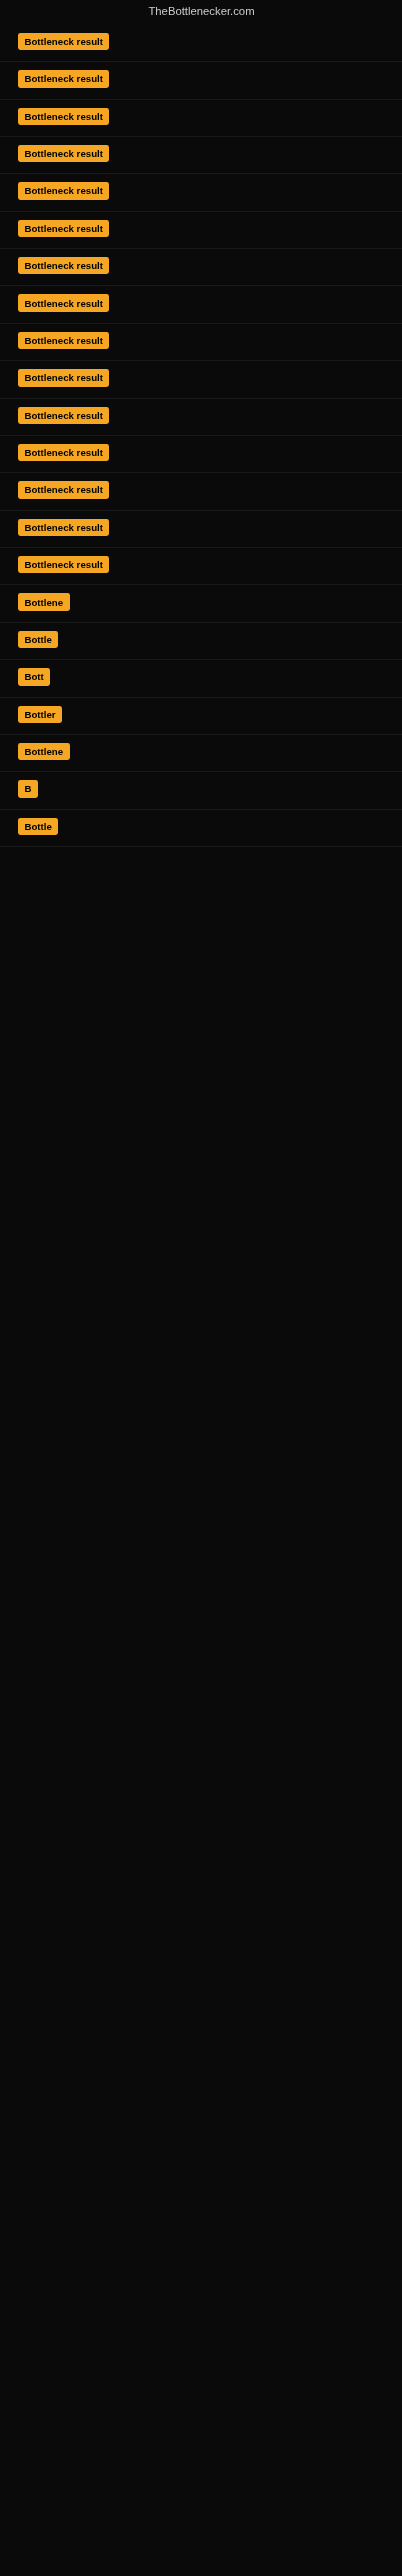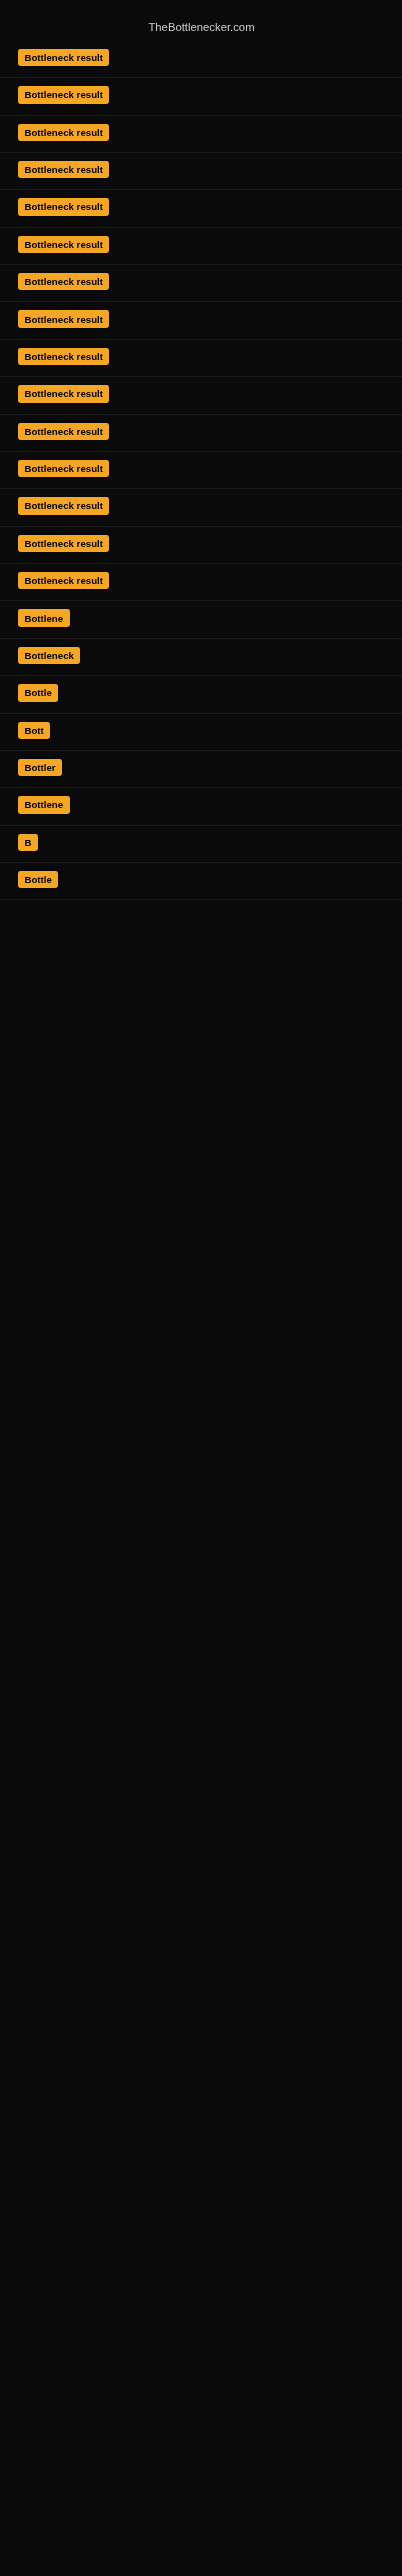--- a/index.html
+++ b/index.html
@@ -14,21 +14,20 @@
       background-color: #0a0a0a;
       font-family: Arial, sans-serif;
       position: relative;
     }
 
     .site-title {
       text-align: center;
       color: #cccccc;
       font-size: 11.3px;
       padding: 4.8px 0 8px 0;
-      margin-top: 16px;
     }
 
     .bottleneck-badge {
       display: inline-block;
       background-color: #f5a623;
       color: #000000;
       font-size: 9.7px;
       font-weight: bold;
       padding: 3.2px 6.4px;
       border-radius: 2.4px;
@@ -58,21 +57,20 @@
     <div class="row"><span class="bottleneck-badge">Bottleneck result</span></div>
     <div class="row"><span class="bottleneck-badge">Bottleneck result</span></div>
     <div class="row"><span class="bottleneck-badge">Bottleneck result</span></div>
     <div class="row"><span class="bottleneck-badge">Bottleneck result</span></div>
     <div class="row"><span class="bottleneck-badge">Bottleneck result</span></div>
     <div class="row"><span class="bottleneck-badge">Bottleneck result</span></div>
     <div class="row"><span class="bottleneck-badge">Bottleneck result</span></div>
     <div class="row"><span class="bottleneck-badge">Bottleneck result</span></div>
     <div class="row"><span class="bottleneck-badge">Bottleneck result</span></div>
     <div class="row"><span class="bottleneck-badge">Bottlene</span></div>
-    <div class="row"><span class="bottleneck-badge">Bottleneck</span></div>
     <div class="row"><span class="bottleneck-badge">Bottle</span></div>
     <div class="row"><span class="bottleneck-badge">Bott</span></div>
     <div class="row"><span class="bottleneck-badge">Bottler</span></div>
     <div class="row"><span class="bottleneck-badge">Bottlene</span></div>
     <div class="row"><span class="bottleneck-badge">B</span></div>
     <div class="row"><span class="bottleneck-badge">Bottle</span></div>
   </div>
 
 
 </body></html>

